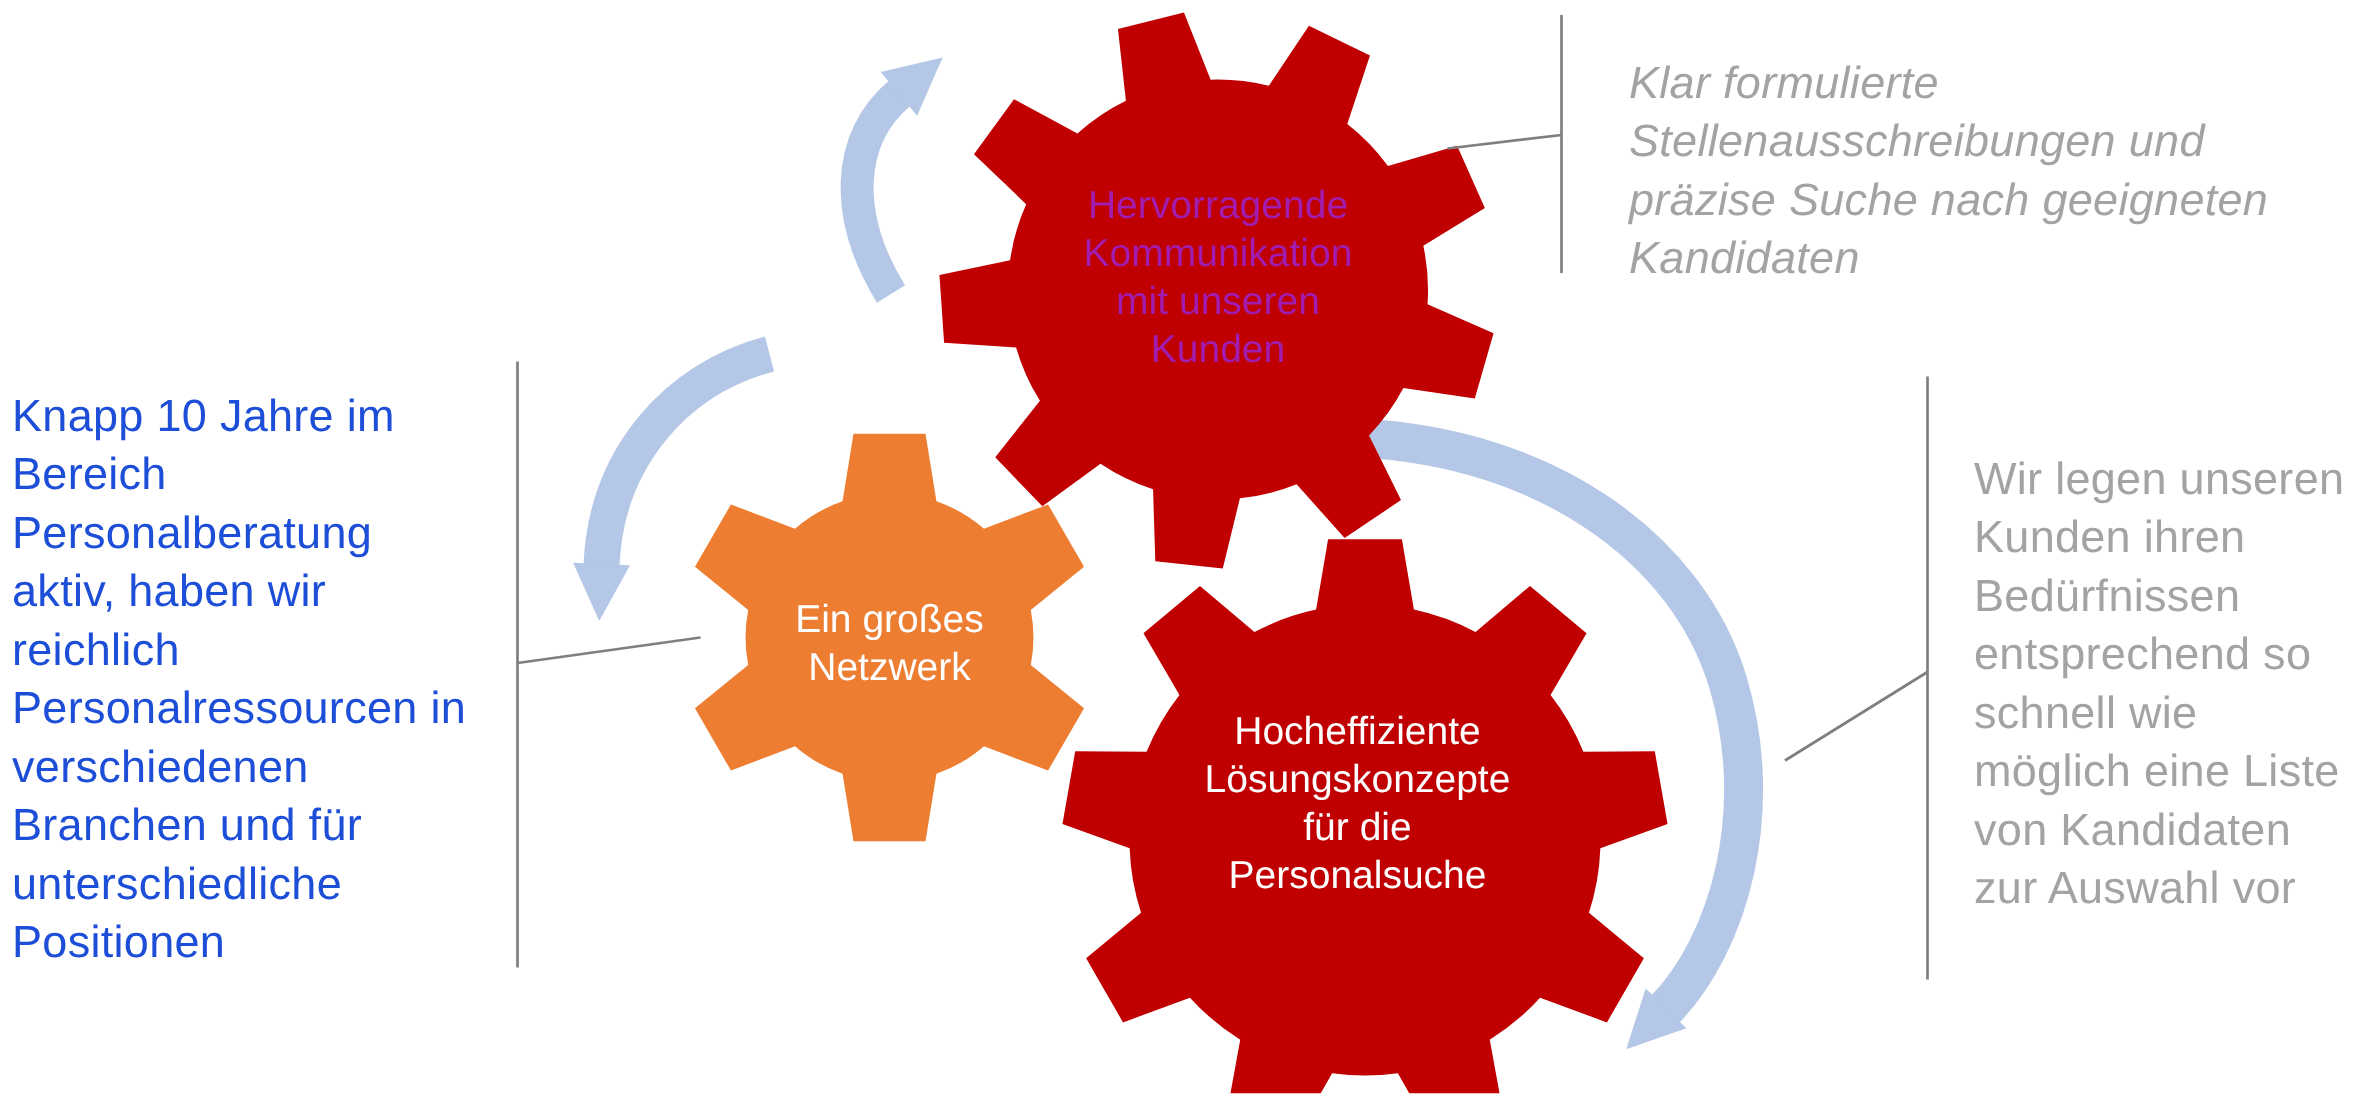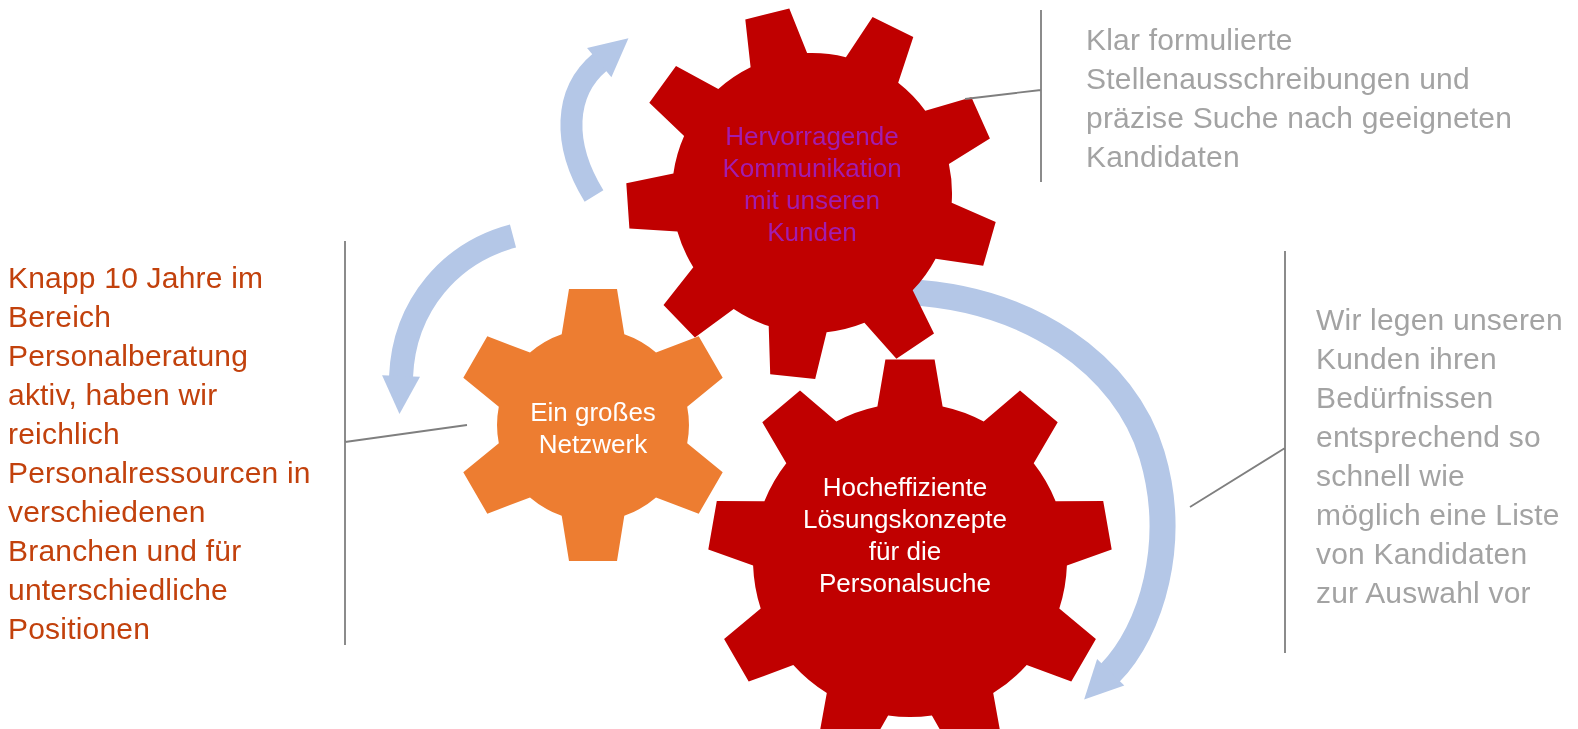--- a/index.html
+++ b/index.html
@@ -10,21 +10,21 @@
   #diagram-svg{position:absolute;left:0;top:0;}
   .annotation{
     position:absolute;font-size:30px;line-height:39px;font-weight:400;
     white-space:pre-line;letter-spacing:0.2px;
   }
   .gear-label{
     position:absolute;font-size:26px;line-height:32px;text-align:center;
     transform:translateX(-50%);white-space:pre-line;font-weight:400;
   }
   #annotation-left{left:8px;top:258px;width:330px;}
-  #annotation-top-right{left:1086px;top:20px;width:470px;}
+  #annotation-top-right{left:1086px;top:36px;width:470px;font-style:italic;}
   #annotation-right{left:1316px;top:300px;width:262px;}
   #gear-communication-label{left:812px;top:120px;width:280px;}
   #gear-network-label{left:593px;top:396px;width:220px;}
   #gear-solutions-label{left:905px;top:471px;width:300px;}
 </style>
 </head>
 <body>
 
 <div id="stage" style="background: rgb(255, 255, 255);">
 
@@ -52,21 +52,21 @@
 Kommunikation
 mit unseren
 Kunden</div>
   <div class="gear-label" id="gear-solutions-label" style="color: rgb(255, 255, 255);">Hocheffiziente
 Lösungskonzepte
 für die
 Personalsuche</div>
   <div class="gear-label" id="gear-network-label" style="color: rgb(255, 255, 255);">Ein großes
 Netzwerk</div>
 
-  <div class="annotation" id="annotation-left" style="color: #c2410c;">Knapp 10 Jahre im
+  <div class="annotation" id="annotation-left" style="color: #1d4ed8;">Knapp 10 Jahre im
 Bereich
 Personalberatung
 aktiv, haben wir
 reichlich
 Personalressourcen in
 verschiedenen
 Branchen und für
 unterschiedliche
 Positionen</div>
   <div class="annotation" id="annotation-top-right" style="color: rgb(163, 163, 163);">Klar formulierte

